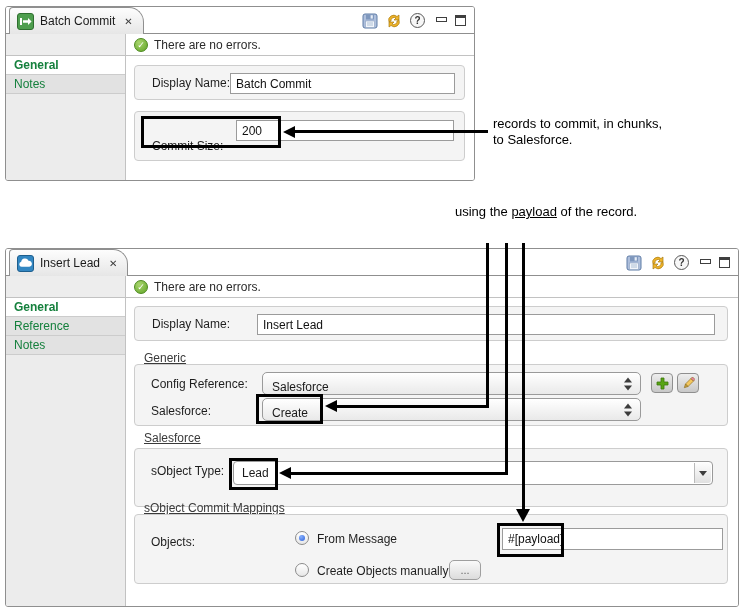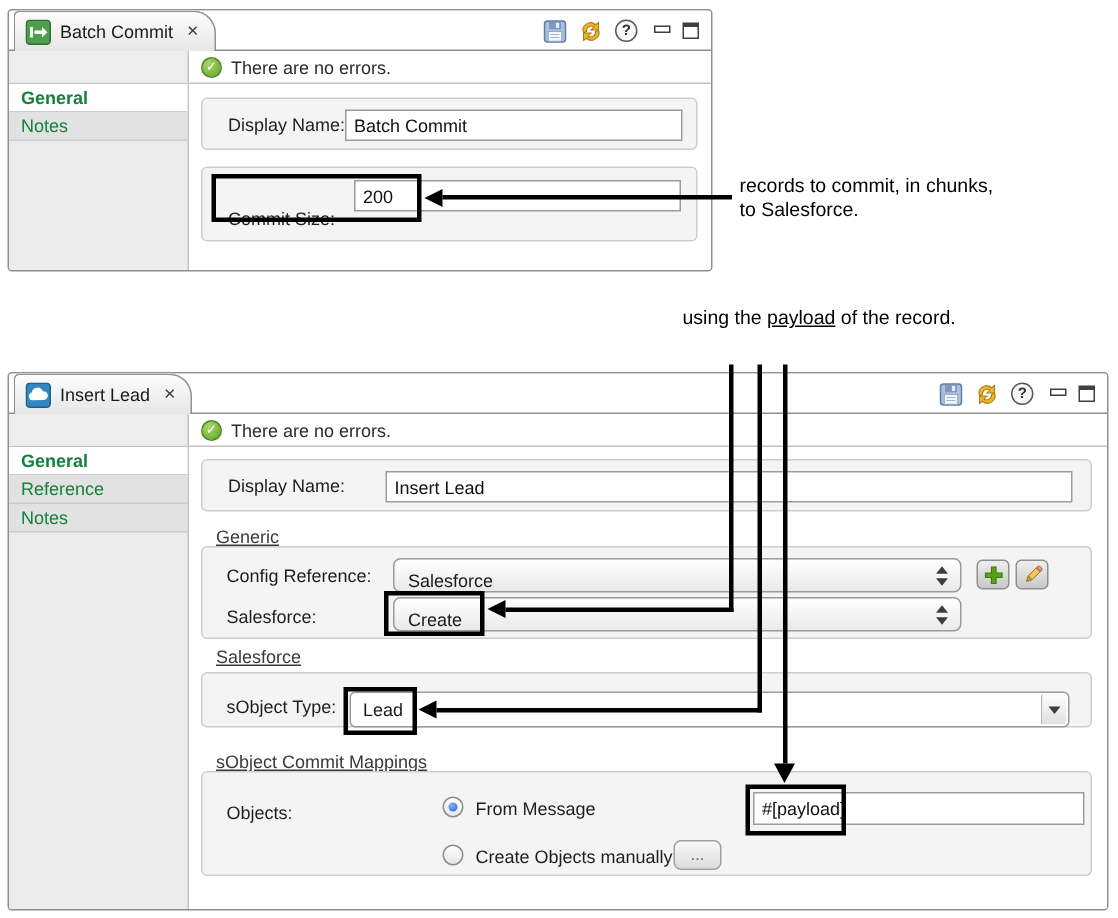--- a/index.html
+++ b/index.html
@@ -222,21 +222,21 @@
             </svg>
           </div>
           <span class="flabel" style="left:16px; top:39px;">Salesforce:</span>
           <div class="dropdown" style="left:127px; top:33px; width:379px; height:23px;">
             <span>Create</span>
             <span class="stepper"></span>
           </div>
         </div>
 
         <span class="section-label" style="left:18px; top:133px;">Salesforce</span>
-        <div class="fgroup" style="left:8px; top:150px; width:594px; height:37px;">
+        <div class="fgroup" style="left:8px; top:150px; width:594px; height:59px;">
           <span class="flabel" style="left:16px; top:15px;">sObject Type:</span>
           <div class="combo" style="left:98px; top:12px; width:480px; height:24px;">
             <span>Lead</span>
             <span class="combo-btn">
                 <span class="caret-down"></span>
               </span>
           </div>
         </div>
 
         <span class="section-label" style="left:18px; top:203px;">sObject Commit Mappings</span>

